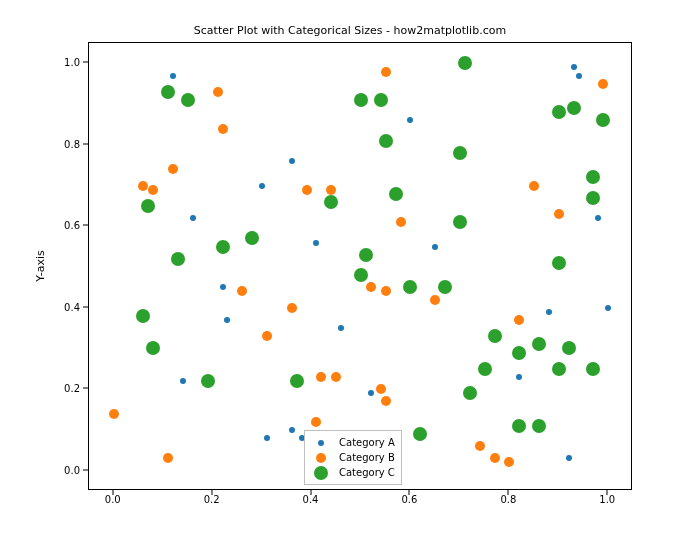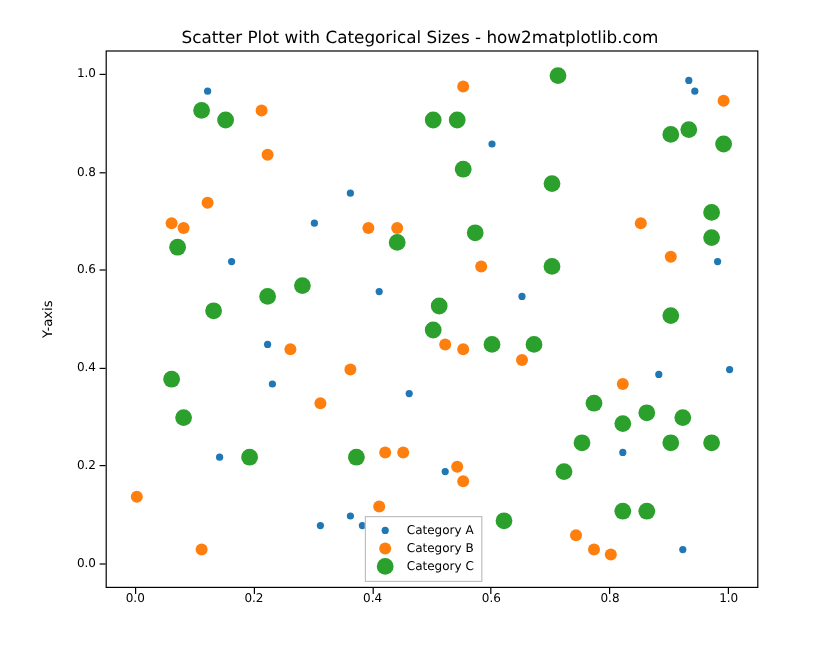--- a/index.html
+++ b/index.html
@@ -14,21 +14,21 @@
     position: relative;
     width: 700px;
     height: 560px;
   }
   .title {
     position: absolute;
     top: 24px;
     left: 0;
     width: 700px;
     text-align: center;
-    font-size: 14px;
+    font-size: 11px;
     color: #000;
   }
   .plot-area {
     position: absolute;
     left: 88px;    
     top: 42px;     
     width: 544px;  
     height: 448px; 
     border: 1px solid #000;
     box-sizing: border-box;
@@ -71,21 +71,21 @@
   .legend {
     position: absolute;
     left: 304px;
     top: 430px;
     border: 1px solid #bfbfbf;
     background: #fff;
     font-size: 10px;
     padding: 4px 6px;
     line-height: 1.5;
   }
-  .legend-row { display: flex; align-items: center; gap: 8px; }
+  .legend-row { display: flex; align-items: center; gap: 8px; justify-content: center; }
   .legend-swatch {
     display: inline-block;
     width: 20px;
     text-align: center;
   }
   .legend-dot { display: inline-block; border-radius: 50%; vertical-align: middle; }
   .ldA { background:#1f77b4; width:6px;  height:6px;  }
   .ldB { background:#ff7f0e; width:10px; height:10px; }
   .ldC { background:#2ca02c; width:14px; height:14px; }
 </style>

